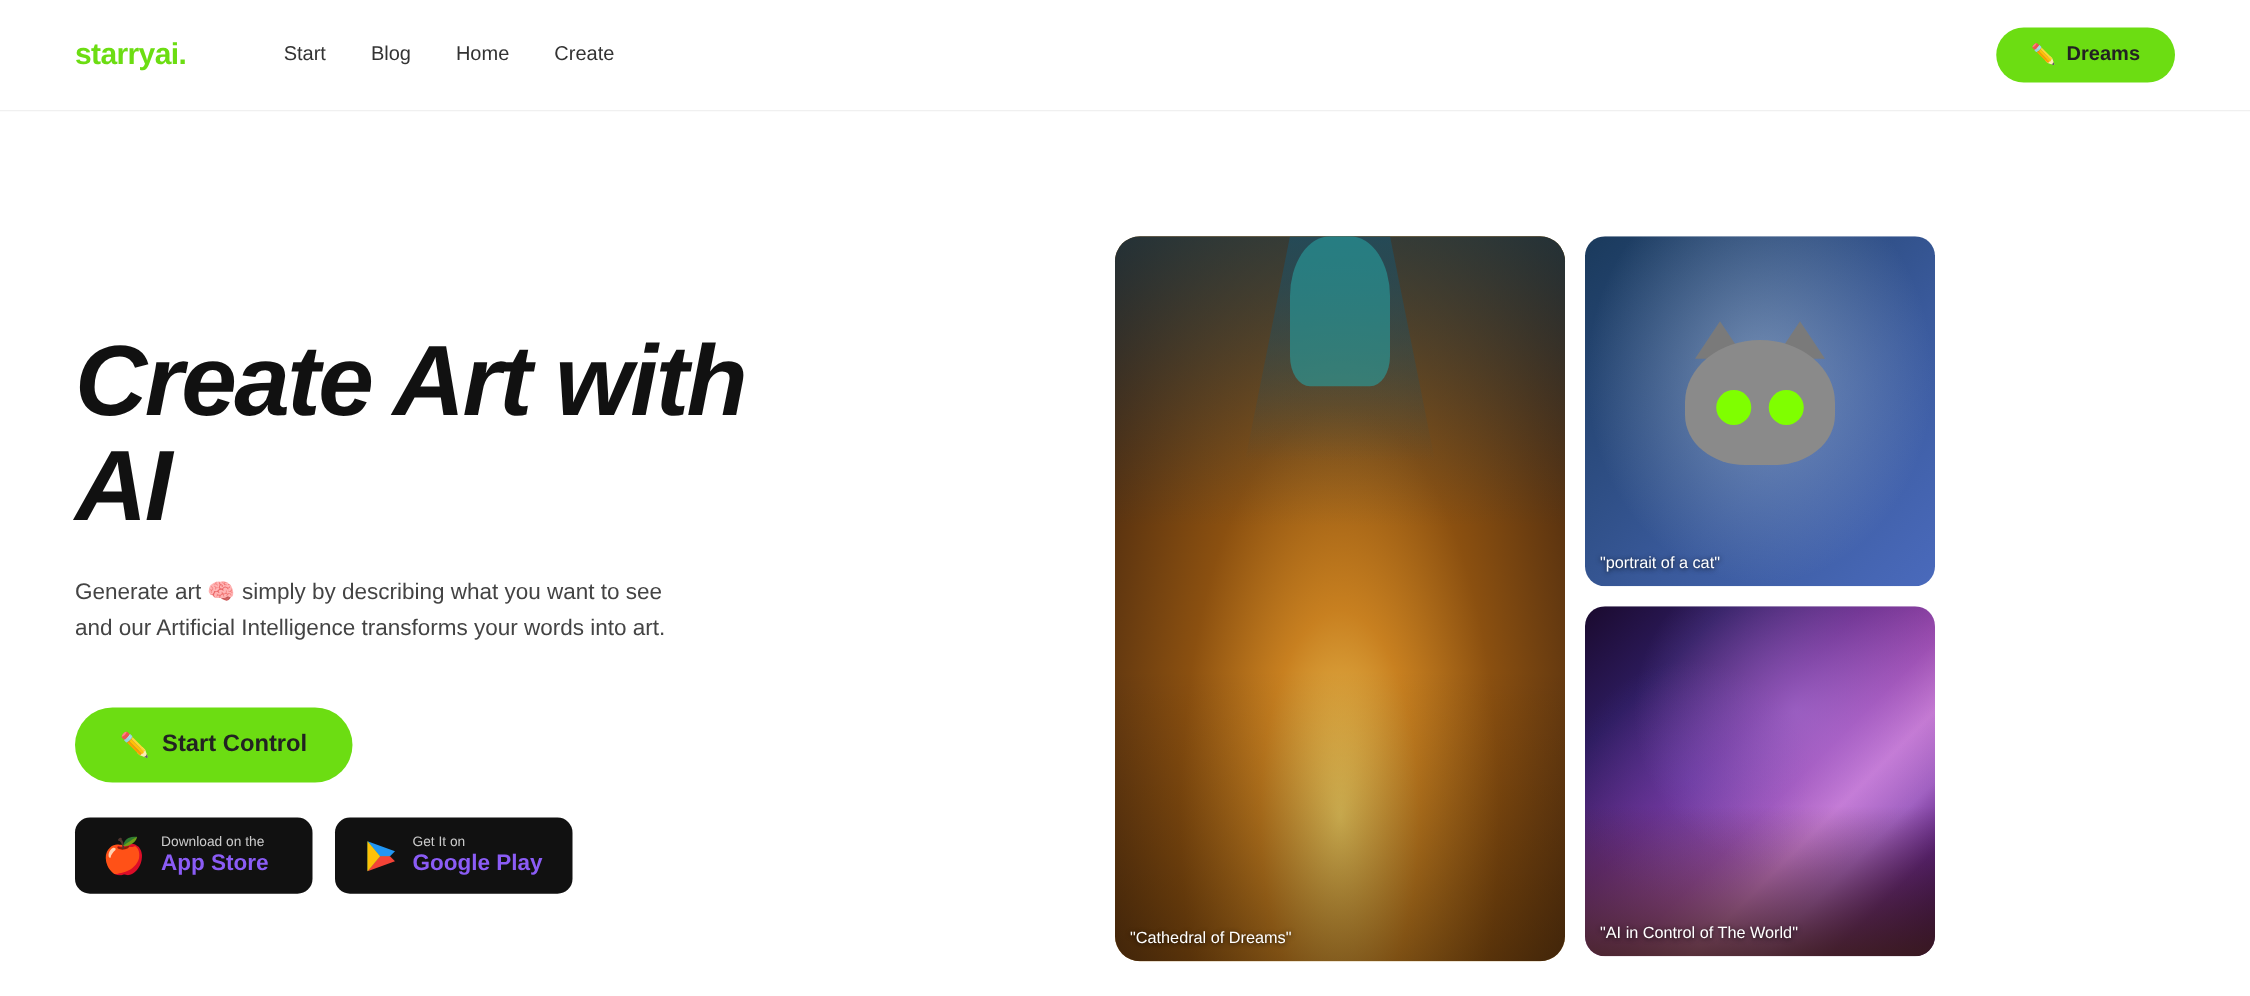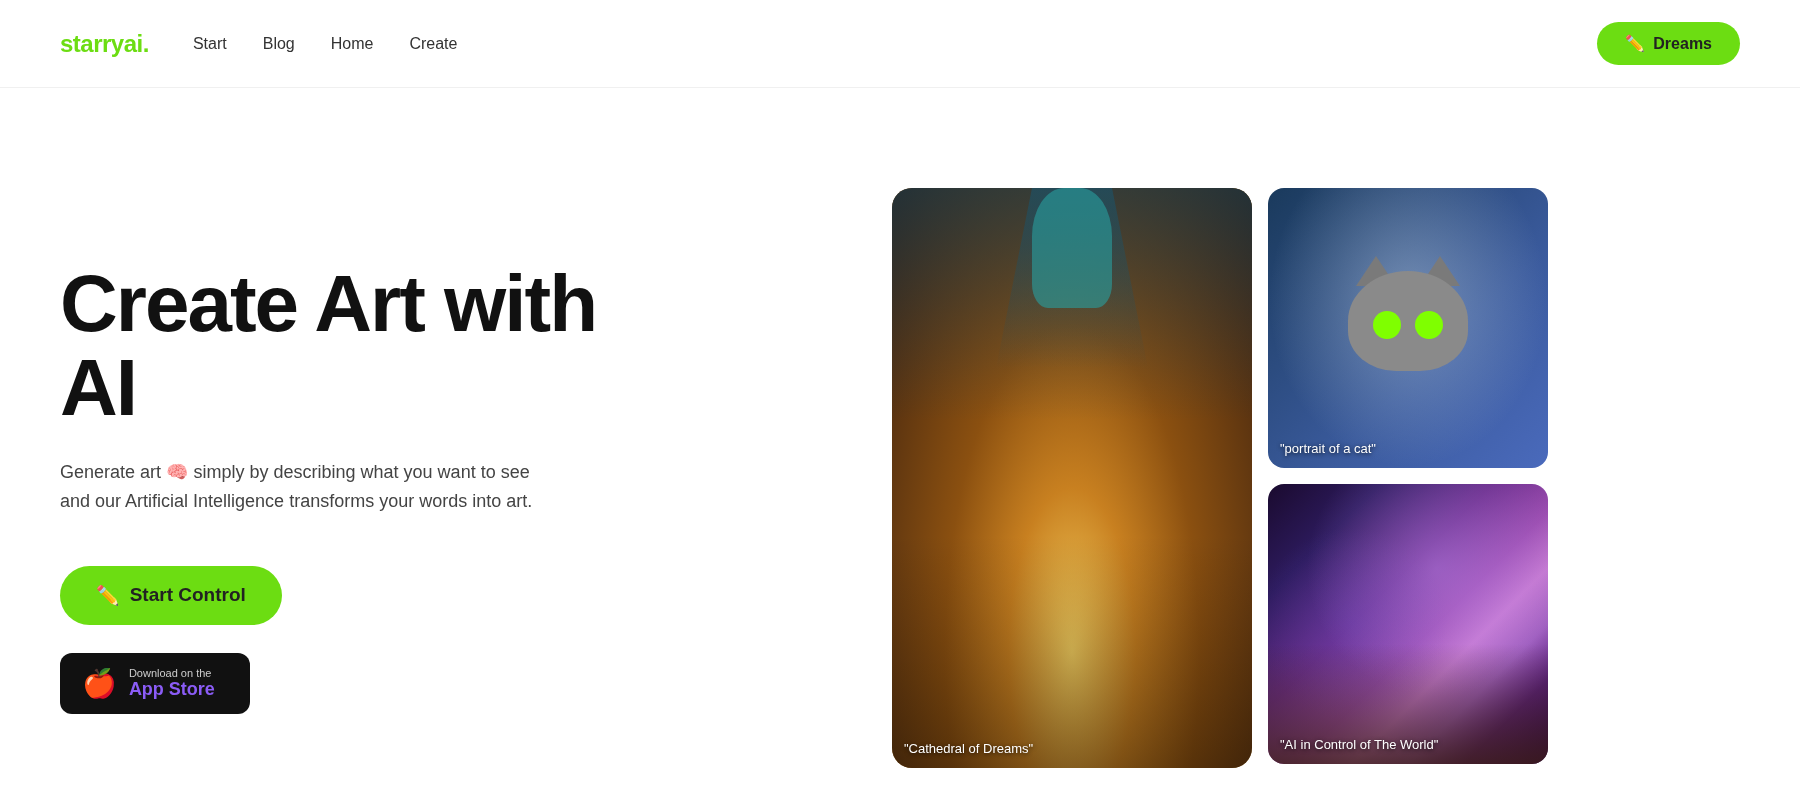--- a/index.html
+++ b/index.html
@@ -15,21 +15,21 @@
     header {
       display: flex;
       align-items: center;
       justify-content: space-between;
       padding: 22px 60px;
       border-bottom: 1px solid #f0f0f0;
     }
     .header-left {
       display: flex;
       align-items: center;
-      gap: 44px;
+      gap: 78px;
       justify-content: space-between;
     }
     .logo {
       font-size: 24px;
       font-weight: 800;
       color: #111;
       letter-spacing: -0.5px;
     }
     .logo span {
       color: #6cdd12;
@@ -78,20 +78,21 @@
       gap: 0;
       padding-top: 20px;
     }
     .hero-title {
       font-size: 80px;
       font-weight: 800;
       color: #111;
       line-height: 1.05;
       margin-bottom: 28px;
       letter-spacing: -2px;
+      font-style: italic;
     }
     .hero-subtitle {
       font-size: 18px;
       color: #444;
       line-height: 1.6;
       margin-bottom: 50px;
       max-width: 480px;
     }
     .brain-emoji {
       display: inline-block;
@@ -359,20 +360,34 @@
     </button>
 
     <div class="store-buttons">
       <button class="store-btn">
         <span class="apple-icon">🍎</span>
         <div class="store-btn-text">
           <span class="store-btn-small">Download on the</span>
           <span class="store-btn-large">App Store</span>
         </div>
       </button>
+      <button class="store-btn">
+        <div class="play-icon-wrap">
+          <svg width="28" height="28" viewBox="0 0 28 28">
+            <polygon points="4,2 4,26 22,14" fill="#4CAF50"></polygon>
+            <polygon points="4,2 14,14 22,14 26,10" fill="#2196F3"></polygon>
+            <polygon points="4,26 14,14 22,14 26,18" fill="#F44336"></polygon>
+            <polygon points="4,2 4,26 14,14" fill="#FFC107"></polygon>
+          </svg>
+        </div>
+        <div class="store-btn-text">
+          <span class="store-btn-small">Get It on</span>
+          <span class="store-btn-large">Google Play</span>
+        </div>
+      </button>
     </div>
   </div>
 
   <div class="hero-right">
     <div class="art-grid">
 
       <div class="art-large">
         <div class="cathedral-art">
           <div class="cathedral-detail"></div>
         </div>

